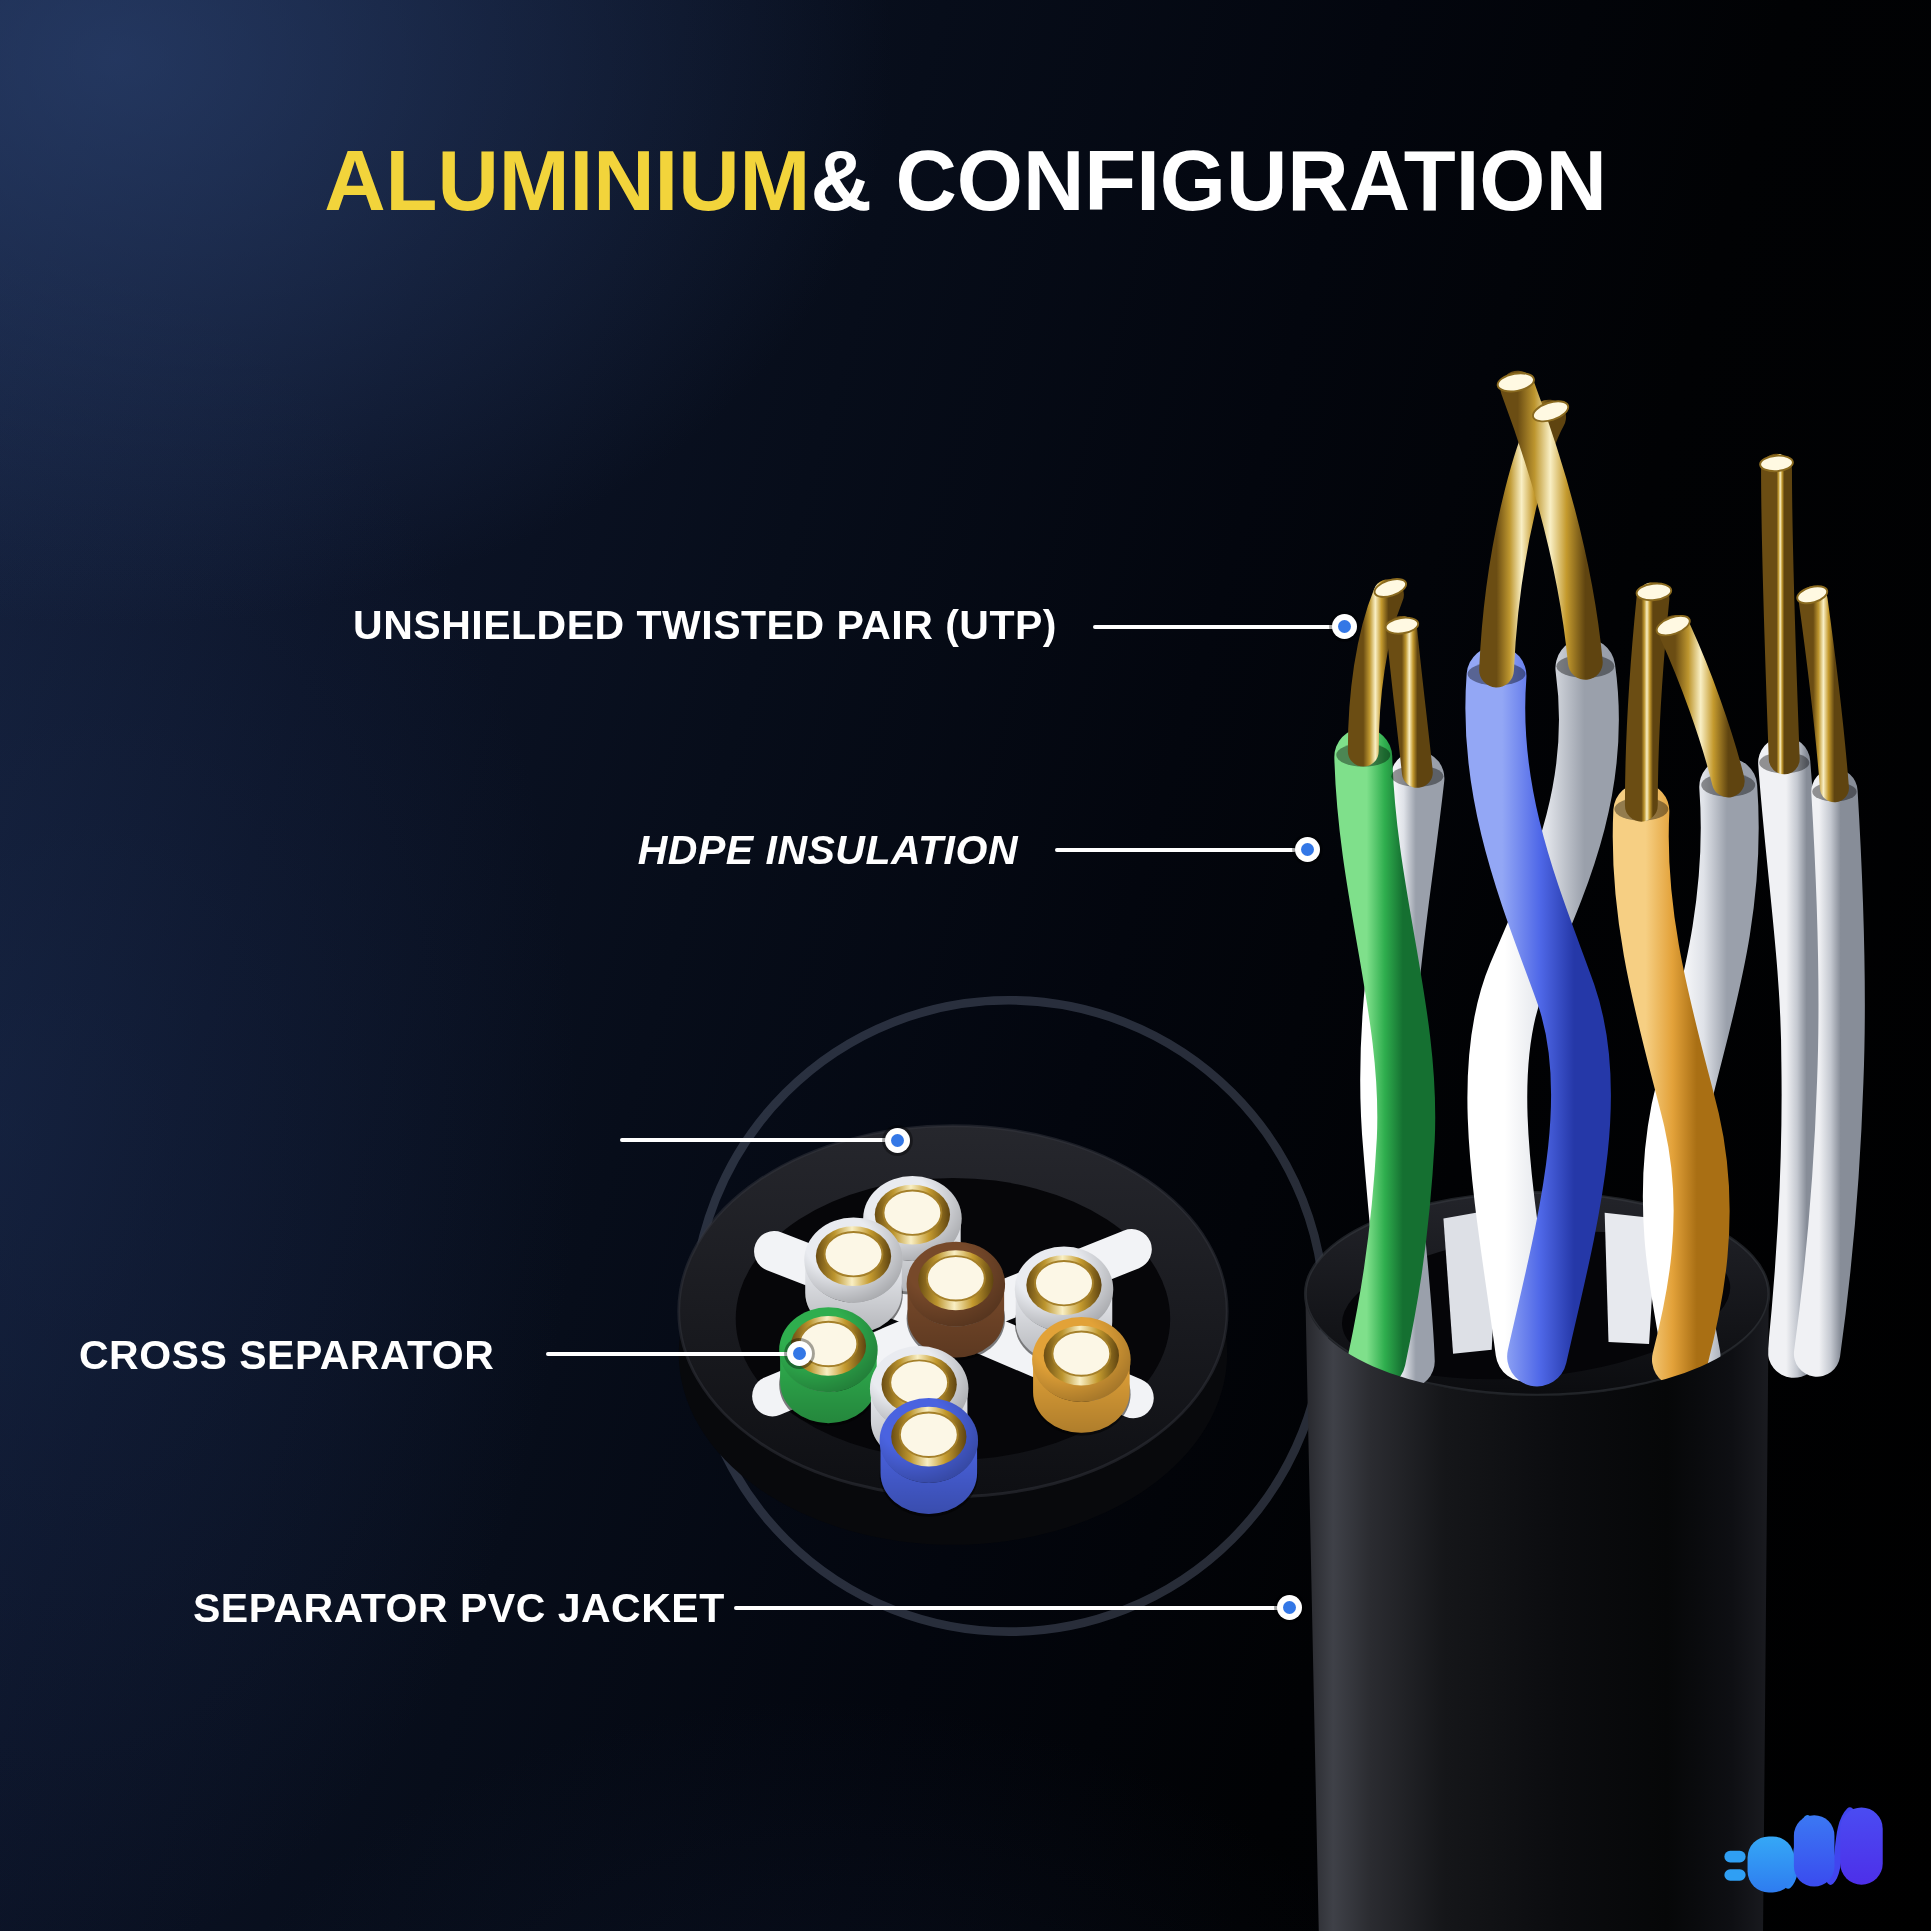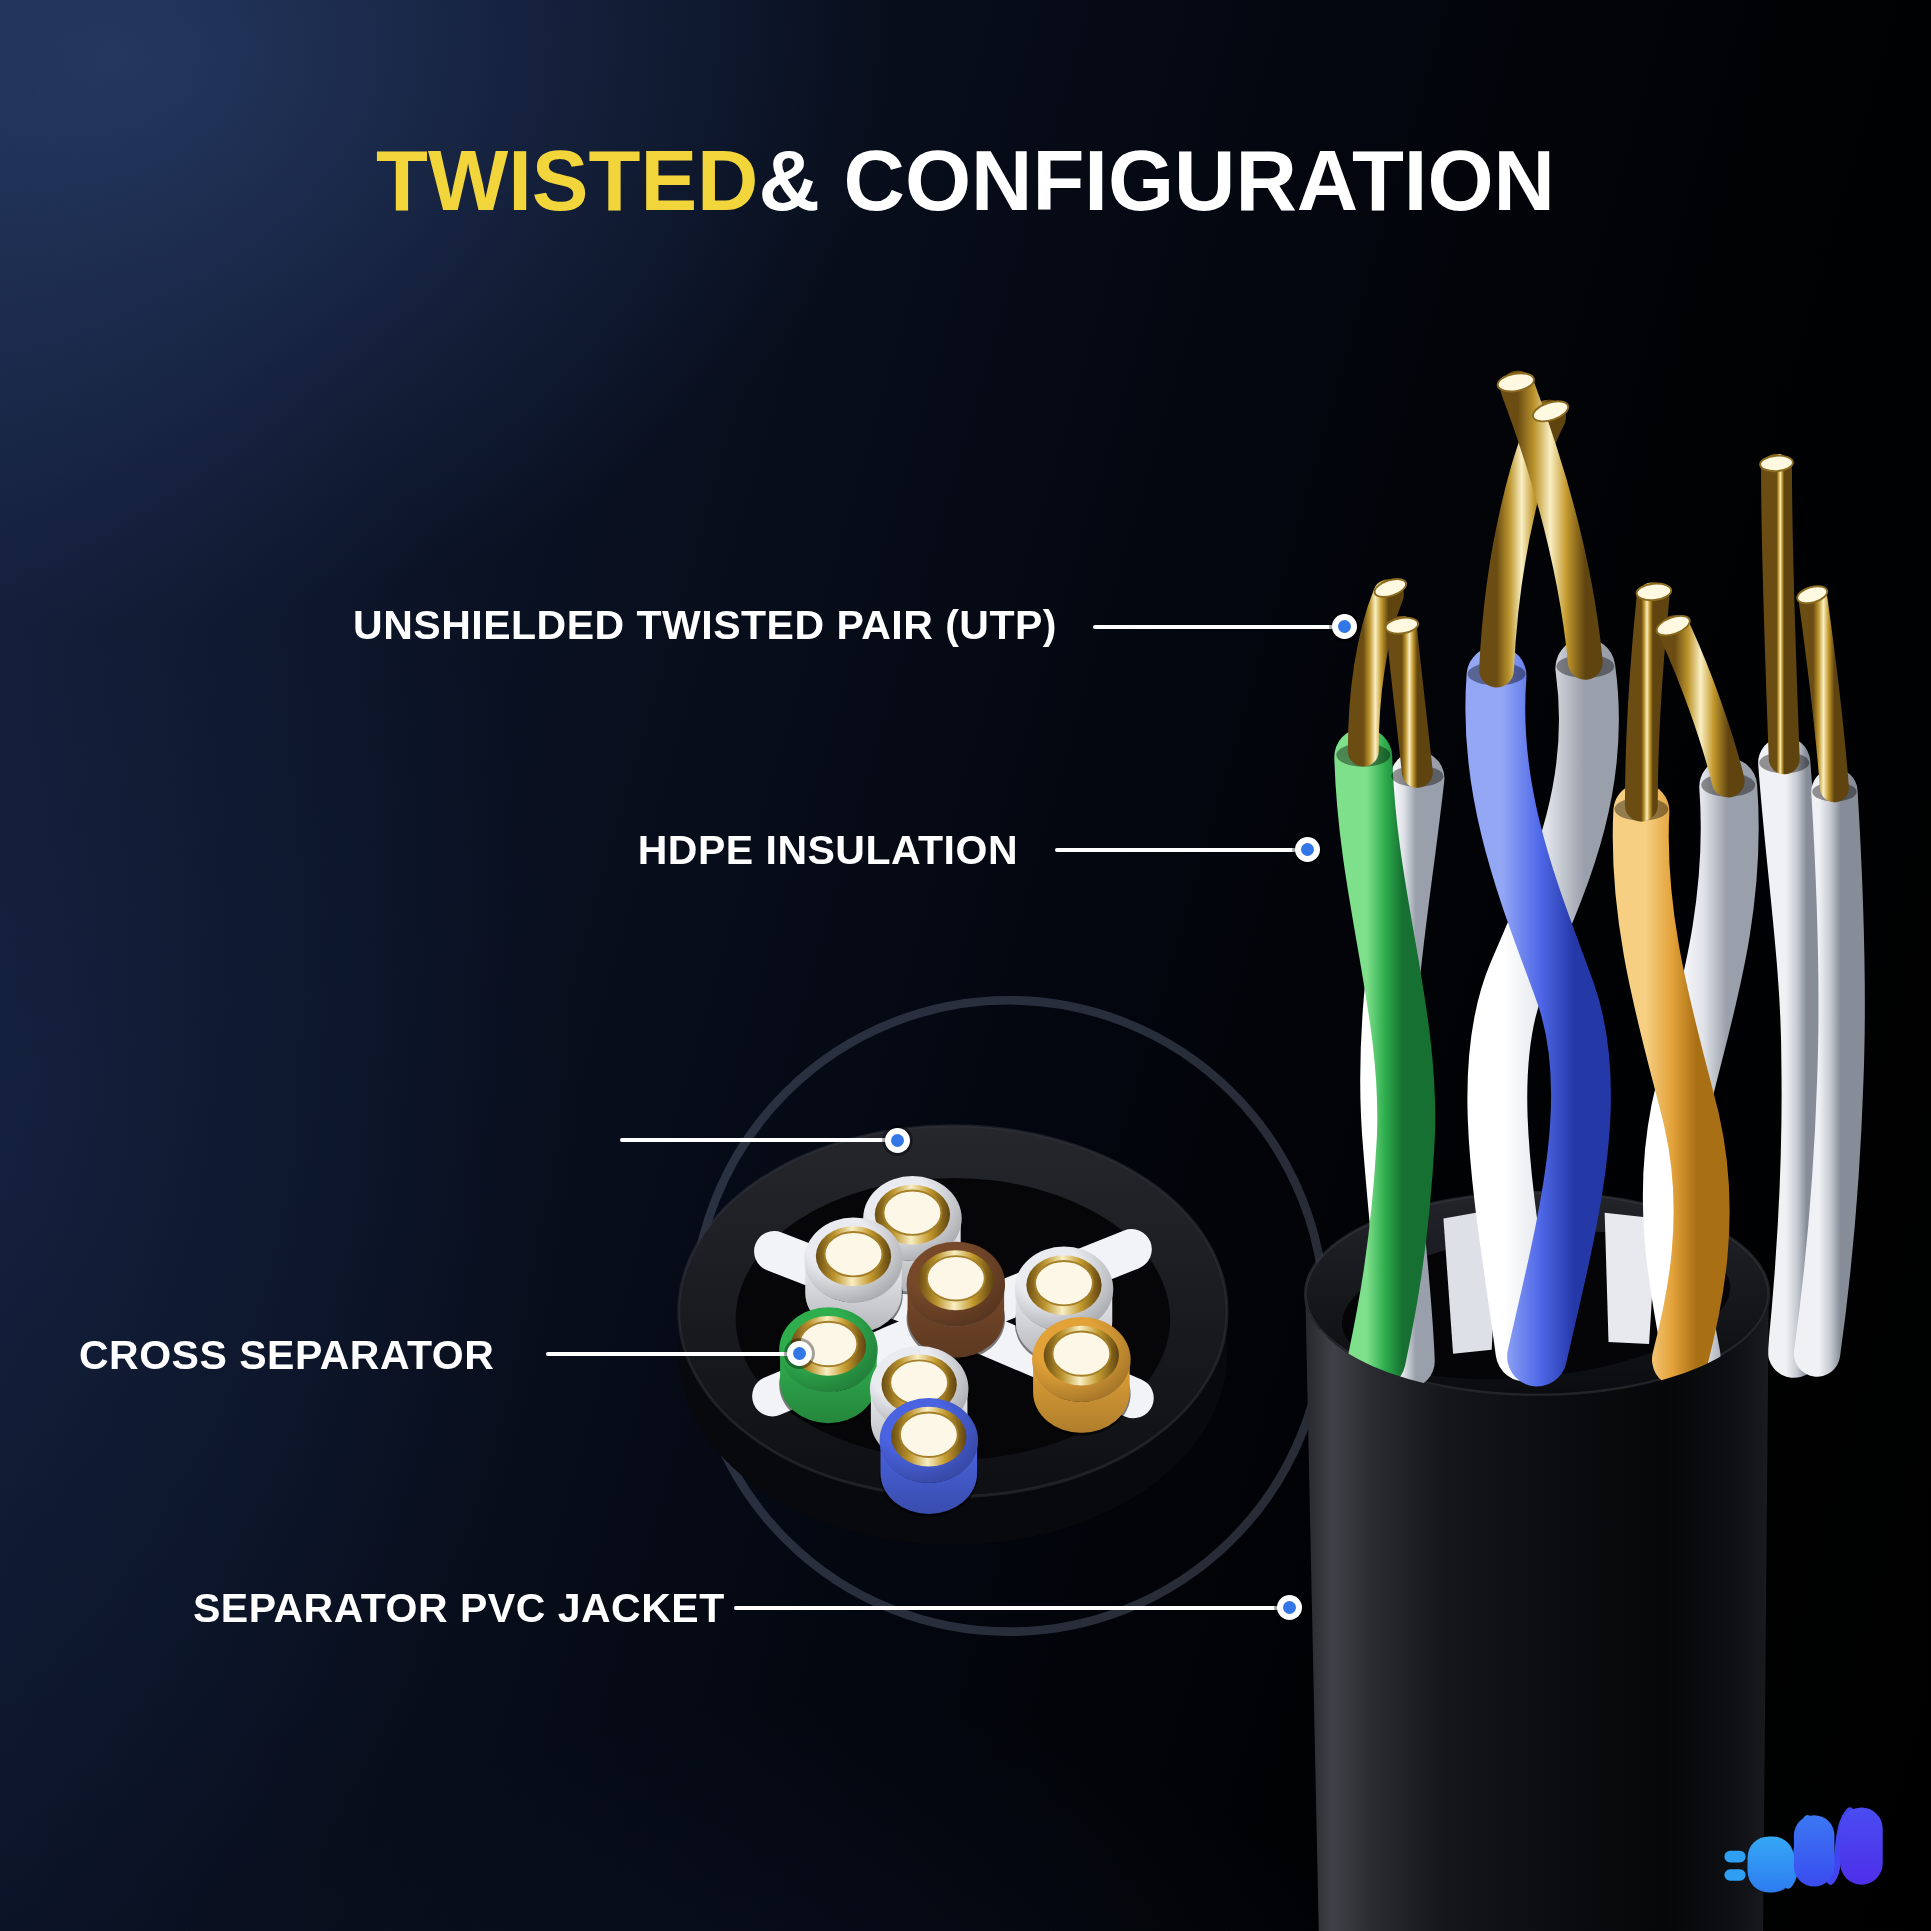--- a/index.html
+++ b/index.html
@@ -208,30 +208,30 @@
       <rect x="1786" y="1936" width="22" height="12" rx="6" fill="#2F9FF4"></rect>
       <path d="M 1852,1952 C 1864,1940 1858,1900 1872,1884" stroke="#2E86F2" stroke-width="8" fill="none" stroke-linecap="round"></path>
       <path d="M 1896,1948 C 1908,1936 1900,1892 1916,1876" stroke="#4145EF" stroke-width="8" fill="none" stroke-linecap="round"></path>
       <rect x="1810" y="1902" width="48" height="58" rx="22" fill="url(#logoG1)"></rect>
       <rect x="1858" y="1880" width="42" height="74" rx="21" fill="url(#logoG2)"></rect>
       <rect x="1906" y="1872" width="44" height="80" rx="22" fill="url(#logoG3)"></rect>
     </g>
   </svg>
 
   <h1 class="title">
-    <span class="hl">TWISTED</span><span class="rest">&amp; CONFIGURATION</span>
+    <span class="hl">ALUMINIUM</span><span class="rest">&amp; CONFIGURATION</span>
   </h1>
 
   <div class="callout-label align-right" style="right:874px;top:598px;">UNSHIELDED TWISTED PAIR (UTP)</div>
   <div class="leader" style="left:1093px;top:625px;width:241px;"></div>
   <div class="dot" style="left:1332px;top:614px;">
       <i></i>
     </div>
 
-  <div class="callout-label align-right" style="right:913px;top:823px;">HDPE INSULATION</div>
+  <div class="callout-label align-right" style="right:913px;top:823px;font-style:italic;">HDPE INSULATION</div>
   <div class="leader" style="left:1055px;top:848px;width:241px;"></div>
   <div class="dot" style="left:1295px;top:837px;">
       <i></i>
     </div>
 
   <div class="leader" style="left:620px;top:1138px;width:267px;"></div>
   <div class="dot" style="left:885px;top:1128px;">
       <i></i>
     </div>
 

